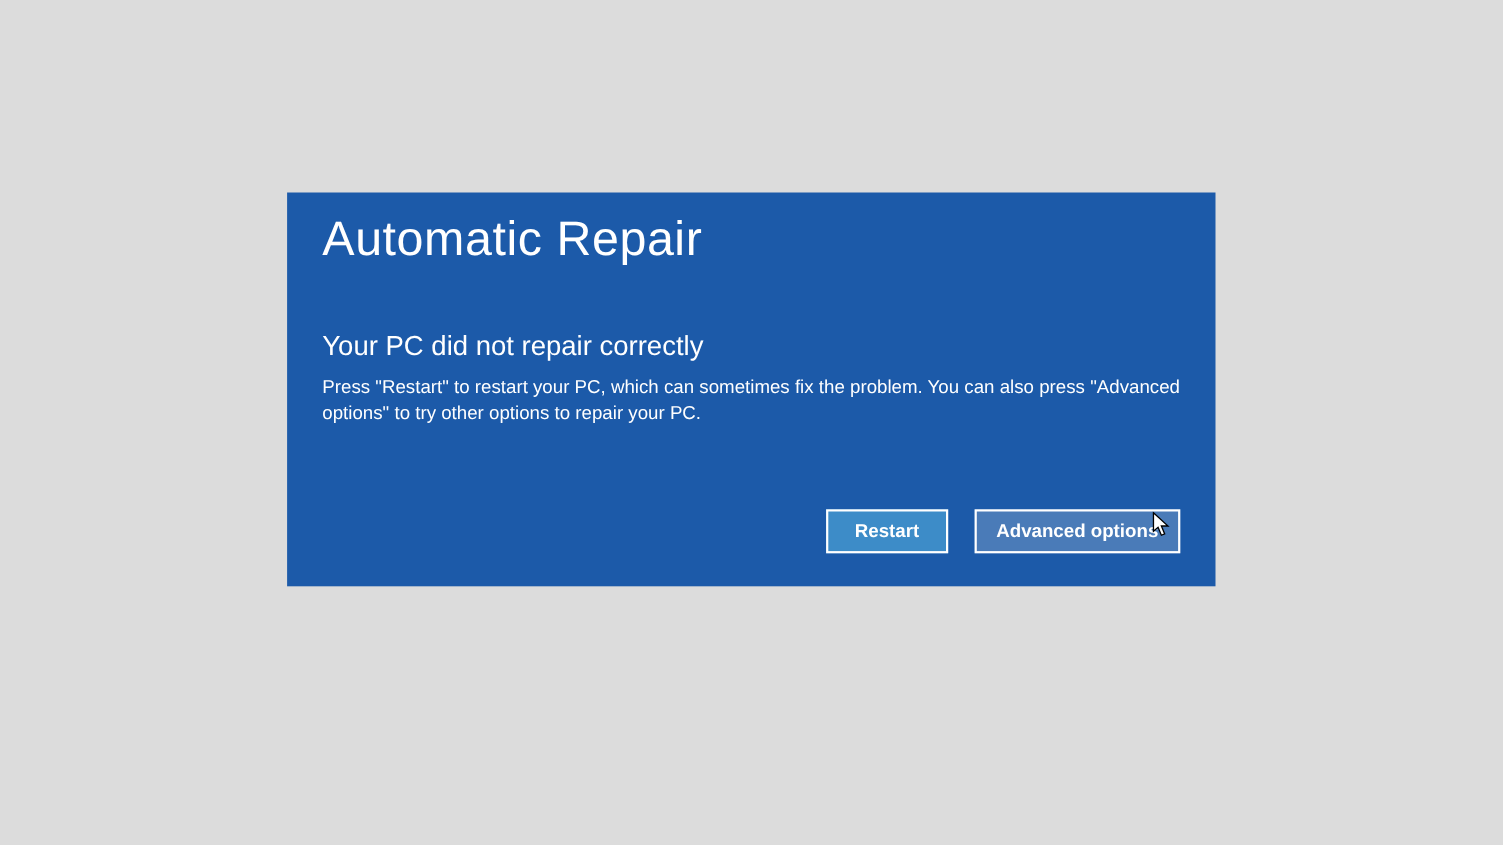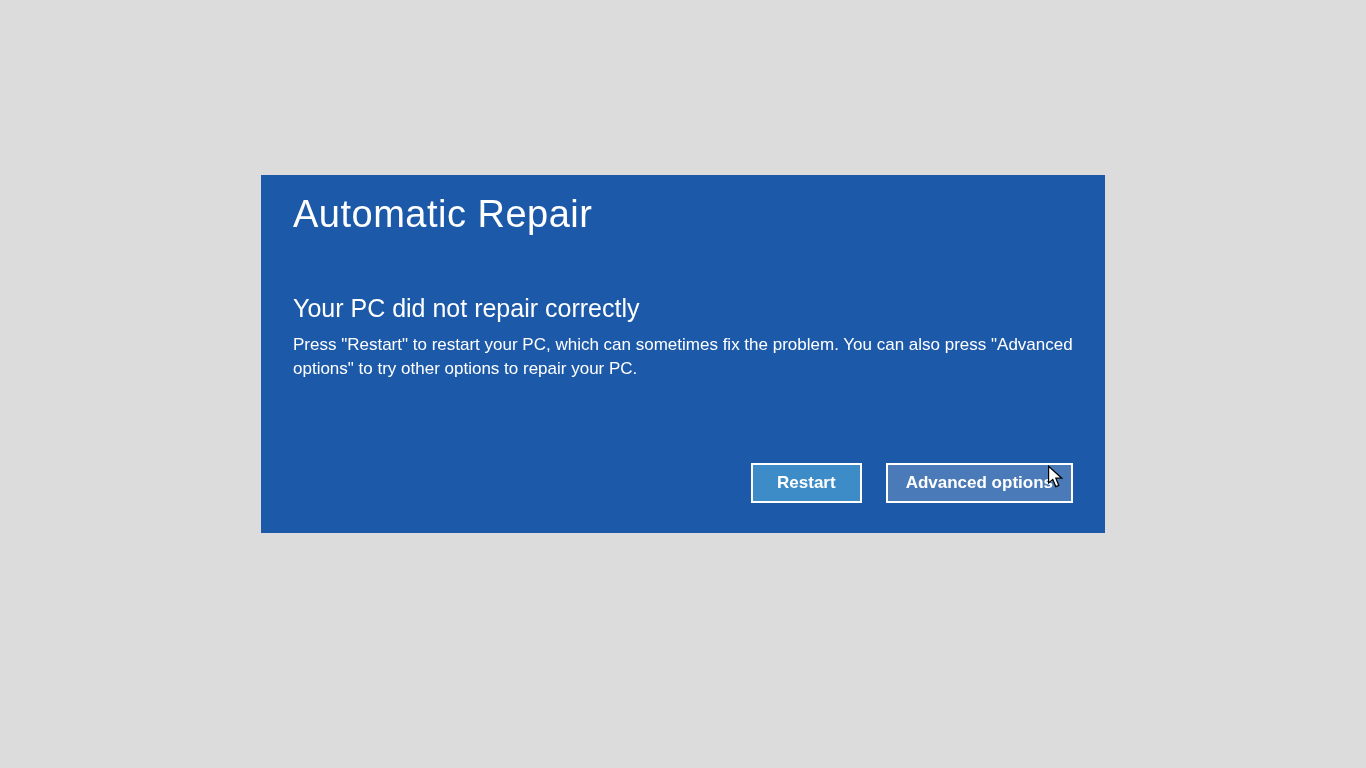--- a/index.html
+++ b/index.html
@@ -24,21 +24,21 @@
       width: 844px;
       height: 358px;
       background: #1c5aa9;
       padding: 18px 32px 32px 32px;
       position: relative;
       margin-top: -60px;
     }
     
     .title {
       color: #ffffff;
-      font-size: 38px;
+      font-size: 44px;
       font-weight: 300;
       letter-spacing: 0.5px;
       margin-bottom: 58px;
     }
     
     .subtitle {
       color: #ffffff;
       font-size: 25px;
       font-weight: 300;
       margin-bottom: 10px;

